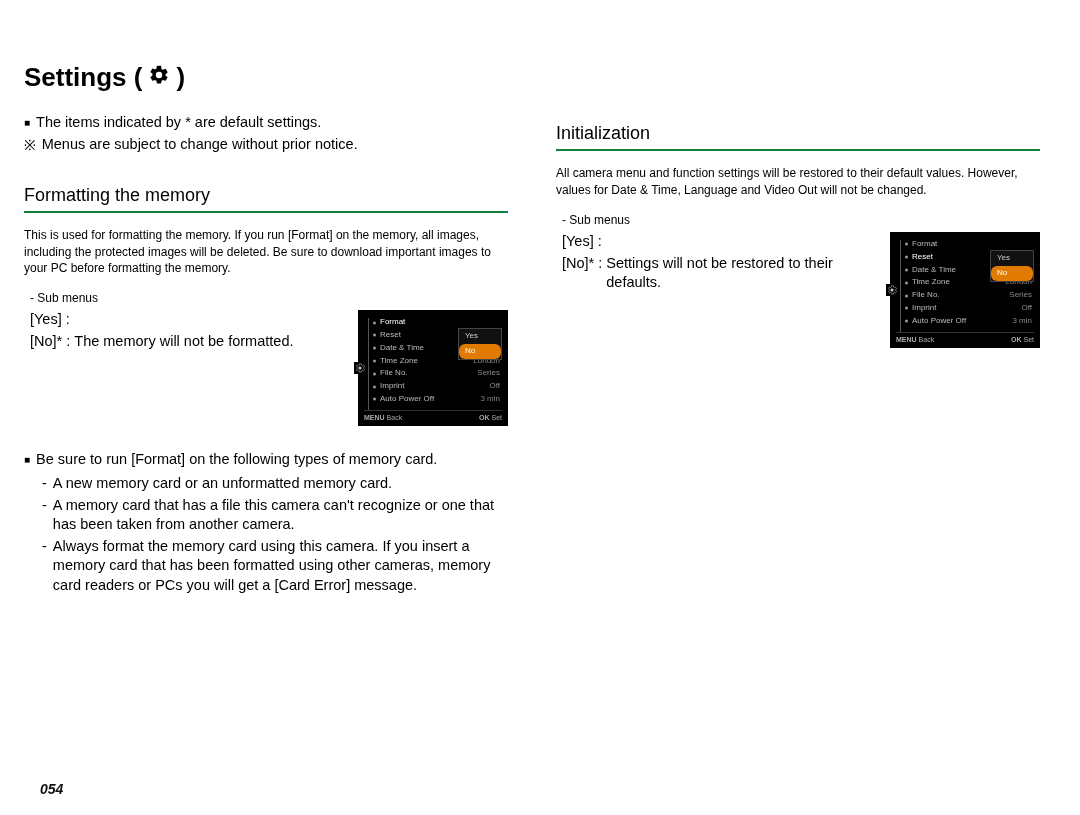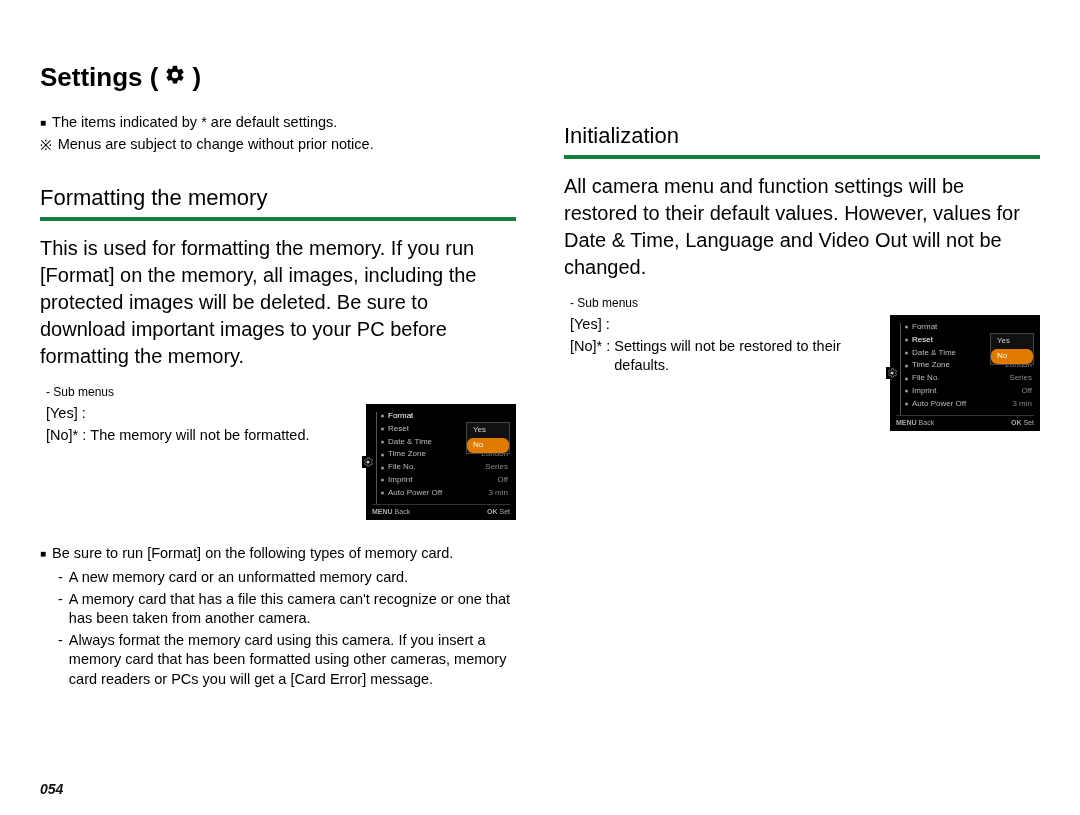--- a/index.html
+++ b/index.html
@@ -9,21 +9,21 @@
     font-family: Arial, Helvetica, sans-serif;
     color: #000;
     font-size: 15px;
     line-height: 1.35;
   }
   .page {
     width: 1080px;
     height: 815px;
     position: relative;
     box-sizing: border-box;
-    padding: 60px 40px 30px 40px;
+    padding: 60px 40px 30px 24px;
   }
   .page-title {
     font-size: 26px;
     font-weight: bold;
     margin-bottom: 18px;
     display: flex;
     align-items: center;
     gap: 6px;
   }
   .page-title .gear {
@@ -49,28 +49,28 @@
   }
   .bullet-sq {
     font-size: 10px;
     line-height: 20px;
   }
   .ref-mark {
     font-size: 14px;
     line-height: 20px;
   }
   .section-title {
-    font-size: 22px;
+    font-size: 18px;
     font-weight: 400;
-    border-bottom: 4px solid #15803d;
+    border-bottom: 2px solid #15803d;
     padding-bottom: 4px;
     margin: 8px 0 14px 0;
   }
   .para {
-    font-size: 20px;
+    font-size: 12px;
     margin-bottom: 14px;
   }
   .sub-label {
     font-size: 12px;
     margin: 6px 0 4px 6px;
   }
   .sub-wrap {
     display: flex;
     gap: 14px;
     align-items: flex-start;

